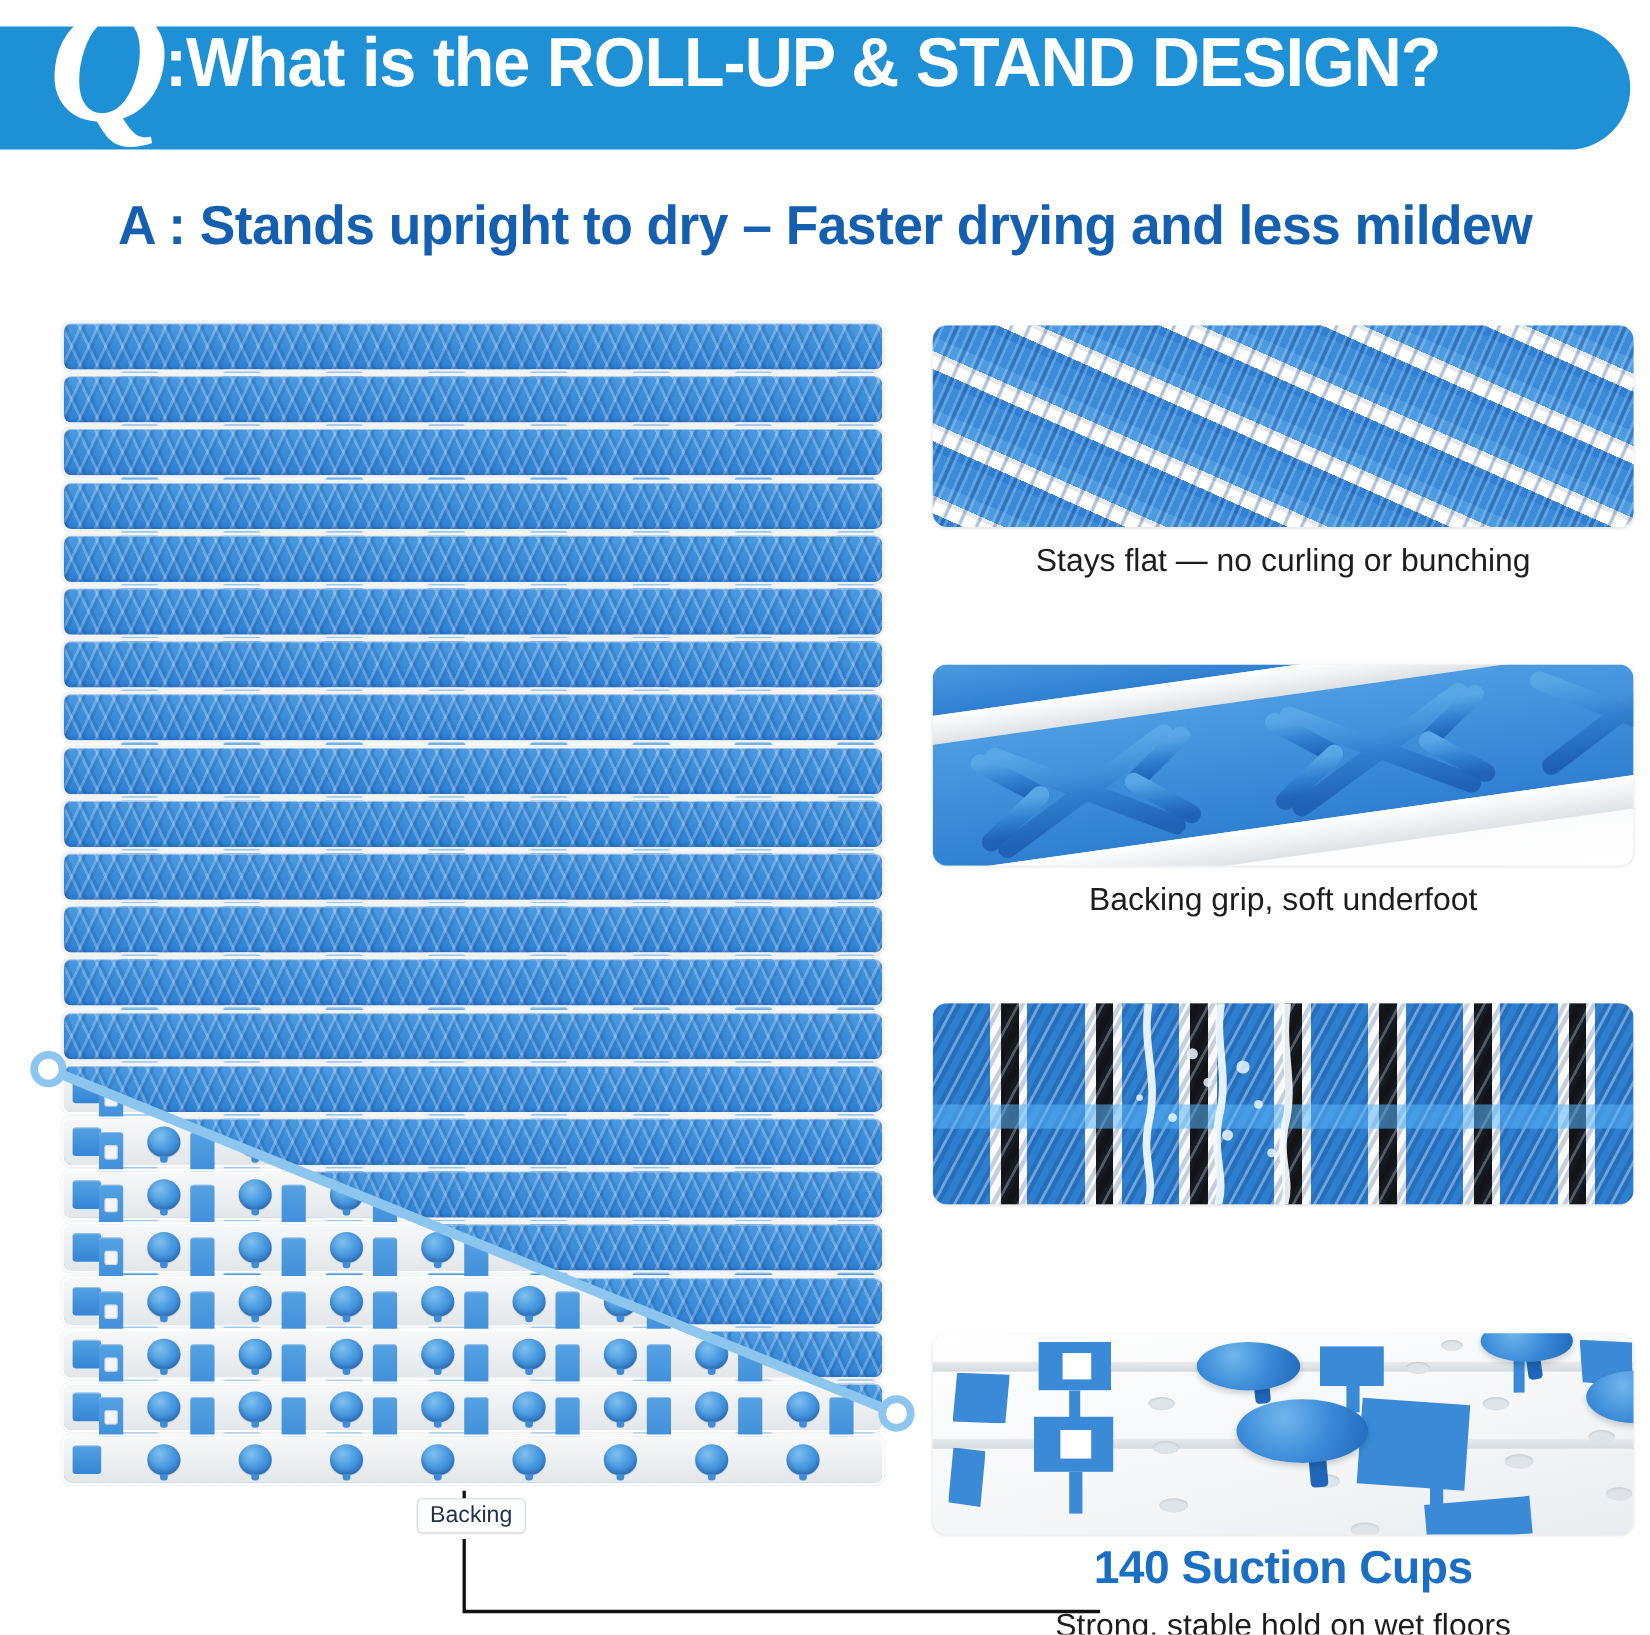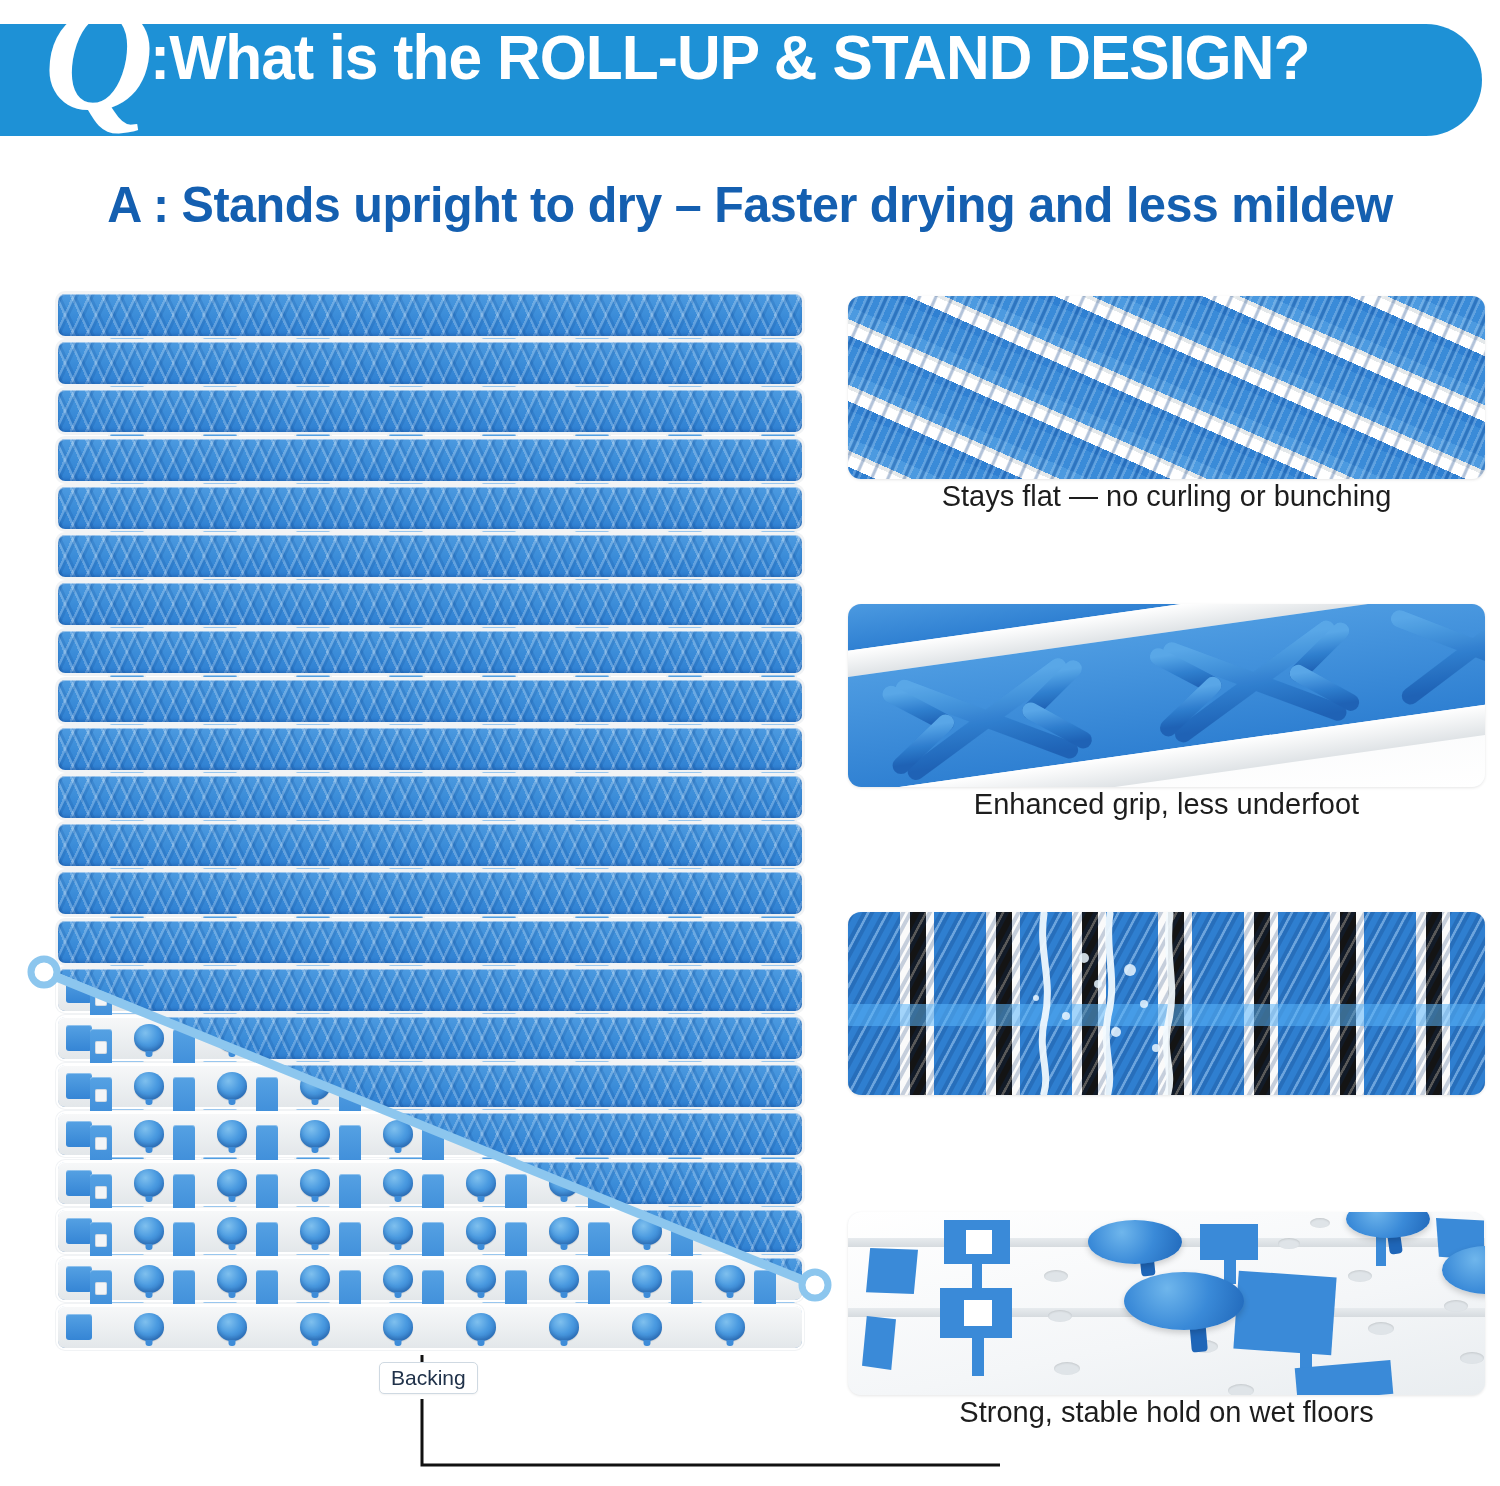--- a/index.html
+++ b/index.html
@@ -250,21 +250,21 @@
     font-family: "Liberation Sans", sans-serif;
     font-weight: 700;
     font-size: 42px;
     line-height: 1.08;
     color: #1a6fc4;
     white-space: nowrap;
     letter-spacing: -0.5px;
   }
 
   .panel-sub {
-    margin-top: 2px;
+    margin-top: 16px;
     text-align: center;
     width: 637px;
     font-family: "Liberation Sans", sans-serif;
     font-weight: 400;
     font-size: 29px;
     line-height: 1.1;
     color: #1d1d1d;
     white-space: nowrap;
   }
 
@@ -833,21 +833,21 @@
               <line x1="316" y1="124" x2="366" y2="88"></line>
               <line x1="500" y1="52" x2="452" y2="88"></line>
               <line x1="500" y1="124" x2="452" y2="88"></line>
               <line x1="560" y1="48" x2="700" y2="126"></line>
               <line x1="700" y1="48" x2="560" y2="126"></line>
             </g>
           </g>
         </svg>
       </div>
     </div>
-    <div class="panel-sub">Enhanced grip, less underfoot</div>
+    <div class="panel-sub">Backing grip, soft underfoot</div>
   </div>
 
   <div class="panel" style="top:912px">
     <div class="panel-photo">
       <div class="ph3"></div>
       <div class="ph3-tex"></div>
       <div class="ph3-band"></div>
       <svg width="637" height="183" viewBox="0 0 637 183" style="position:absolute;inset:0">
         <g fill="none" stroke="#f4fbff" stroke-width="7" opacity="0.92" stroke-linecap="round">
           <path d="M196 2 C190 40 206 70 196 110 C190 140 202 160 196 181"></path>
@@ -910,16 +910,17 @@
 
         <div class="p4-stem" style="left:342px;top:96px;width:16px;height:44px;transform:rotate(-5deg)"></div>
         <div class="p4-cup" style="left:276px;top:60px;width:120px;height:58px"></div>
 
         <div class="p4-stem" style="left:540px;top:14px;width:13px;height:28px;transform:rotate(-8deg)"></div>
         <div class="p4-cup" style="left:498px;top:-12px;width:84px;height:38px"></div>
 
         <div class="p4-cup" style="left:594px;top:34px;width:92px;height:48px"></div>
       </div>
     </div>
+    <div class="panel-title">140 Suction Cups</div>
     <div class="panel-sub">Strong, stable hold on wet floors</div>
   </div>
 
 </div>
 
 </body></html>

